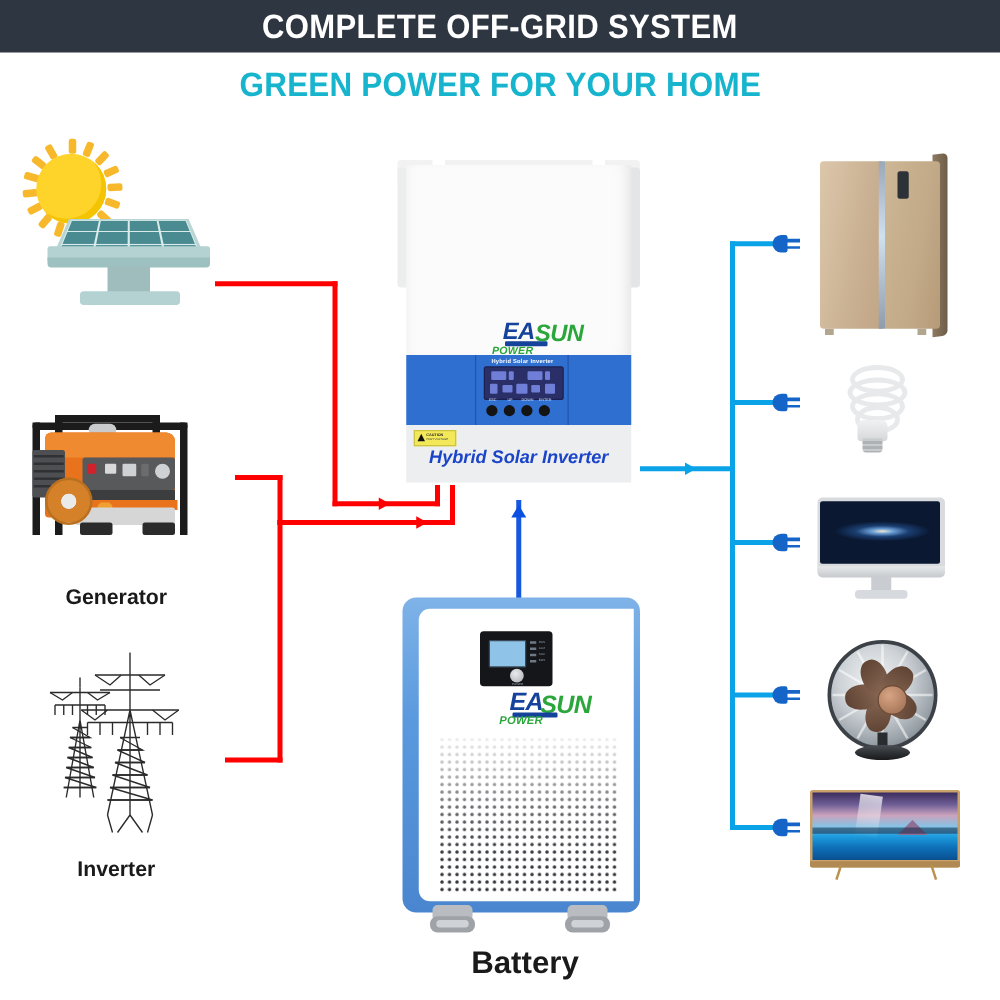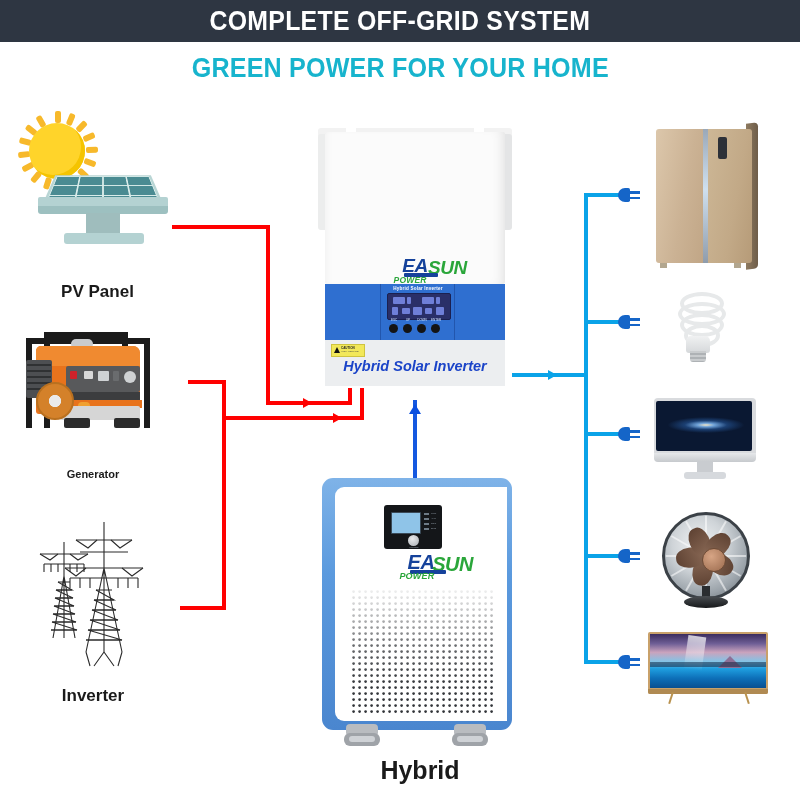--- a/index.html
+++ b/index.html
@@ -300,21 +300,20 @@
         <div class="cell" style="left:25%;top:66.6%;width:25%;height:33.4%"></div>
         <div class="cell" style="left:50%;top:66.6%;width:25%;height:33.4%"></div>
         <div class="cell" style="left:75%;top:66.6%;width:25%;height:33.4%"></div>
       </div>
       <div class="panel-rim"></div>
       <div class="panel-rim2"></div>
       <div class="pole"></div>
       <div class="base"></div>
     </div>
   </div>
-  <div class="cap" style="left:30px;top:282px;width:135px;font-size:17px;">PV Panel</div>
 
   <div class="gen">
     <div class="cagebar" style="left:8px;top:8px;width:6px;height:90px;"></div>
     <div class="cagebar" style="left:126px;top:8px;width:6px;height:90px;"></div>
     <div class="cagebar" style="left:8px;top:8px;width:124px;height:6px;border-radius:4px;"></div>
     <div class="cagebar" style="left:26px;top:2px;width:6px;height:96px;"></div>
     <div class="cagebar" style="left:104px;top:2px;width:6px;height:96px;"></div>
     <div class="cagebar" style="left:26px;top:2px;width:84px;height:6px;border-radius:4px;"></div>
     <div class="tankcap"></div>
     <div class="body"></div>
@@ -334,21 +333,21 @@
     <div class="panel2"></div>
     <div class="orangebar"></div>
     <div class="knob"></div>
     <div class="btm"></div>
     <div class="recoil">
         <i></i>
       </div>
     <div class="foot" style="left:46px;"></div>
     <div class="foot" style="left:96px;"></div>
   </div>
-  <div class="cap" style="left:18px;top:468px;width:150px;font-size:11px;">Generator</div>
+  <div class="cap" style="left:18px;top:468px;width:150px;font-size:17px;">Generator</div>
 
   <div class="util">
     <svg width="150" height="150" viewBox="0 0 150 150">
       <g stroke="#2b2b2b" fill="none" stroke-width="1.1">
 
         <path d="M44 30 L44 118 M33 118 L44 56 M55 118 L44 56"></path>
         <path d="M44 30 L44 22"></path>
         <path d="M20 34 L68 34 M24 44 L64 44"></path>
         <path d="M20 34 L30 40 L38 34 M68 34 L58 40 L50 34"></path>
         <path d="M24 44 L24 52 M31 44 L31 52 M38 44 L38 52 M50 44 L50 52 M57 44 L57 52 M64 44 L64 52"></path>
@@ -466,21 +465,21 @@
       <div class="cap"></div>
         <div class="pad"></div>
         <div class="pad2"></div>
       </div>
     <div class="foot" style="left:130px;">
       <div class="cap"></div>
         <div class="pad"></div>
         <div class="pad2"></div>
       </div>
   </div>
-  <div class="cap" style="left:330px;top:756px;width:180px;font-size:25px;">Hybrid</div>
+  <div class="cap" style="left:330px;top:756px;width:180px;font-size:25px;">Battery</div>
 
   <div class="fridge">
     <div class="side"></div>
     <div class="doorL"></div>
     <div class="doorR"></div>
     <div class="seam"></div>
     <div class="disp"></div>
     <div class="ft" style="left:10px;"></div>
     <div class="ft" style="left:84px;"></div>
   </div>

